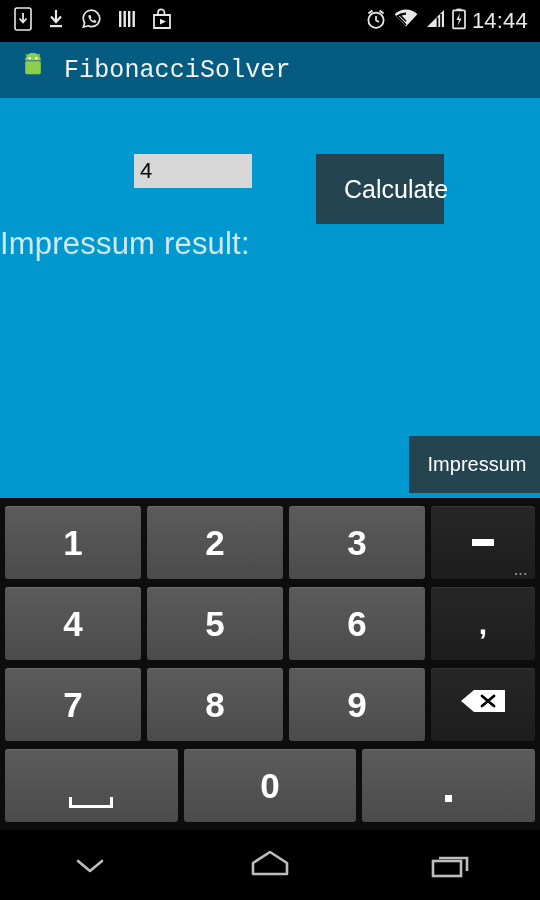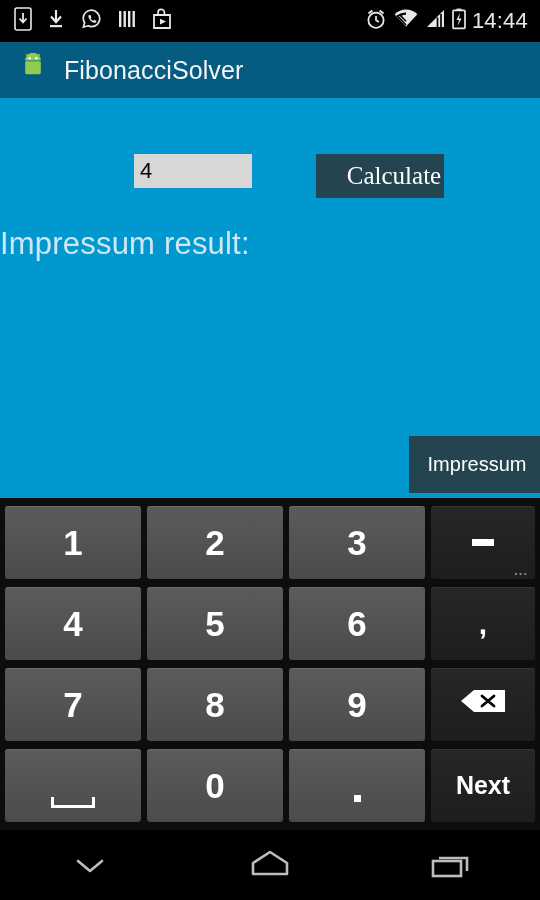--- a/index.html
+++ b/index.html
@@ -17,39 +17,39 @@
     background:#000; display:flex; align-items:center;
   }
   .status-left{ display:flex; align-items:center; gap:14px; padding-left:14px; }
   .status-right{ margin-left:auto; display:flex; align-items:center; gap:5px; padding-right:12px; }
   .sb-icon{ display:block; }
   .sb-clock{ color:#e8e8e8; font-size:22px; letter-spacing:0.2px; font-weight:400; }
 
   
   .actionbar{
     position:absolute; left:0; top:42px; width:540px; height:56px;
-    background:#065c80; display:flex; align-items:center; padding-left:18px; gap:16px;
+    background:#065c80; display:flex; align-items:center; padding-left:18px; gap:16px;font-family:Liberation Mono, monospace;
   }
   .app-title{ color:#f2f4f5; font-size:25px; font-weight:400; letter-spacing:0.1px; }
 
   
   .appbody{
     position:absolute; left:0; top:98px; width:540px; height:400px;
     background:#0098ce;
   }
   .input-field{
     position:absolute; left:134px; top:56px; width:118px; height:34px;
     background:#d6d7d6; border:none;
     color:#000; font-size:22px; font-family:"Liberation Sans", sans-serif;
     padding:0 6px; line-height:34px;
   }
   .calc-btn{
-    position:absolute; left:316px; top:56px; width:128px; height:44px;
+    position:absolute; left:316px; top:56px; width:128px; height:70px;
     background:#24454f; border:none;
-    color:#ffffff; font-size:25px; font-family:Liberation Serif, serif;
+    color:#ffffff; font-size:25px; font-family:Liberation Sans, sans-serif;
     cursor:pointer;
     padding-left:28px;
   }
   .result-label{
     position:absolute; left:0px; top:128px;
     color:#cfe7f2; font-size:31px; font-weight:400; letter-spacing:0.2px;
   }
   .impressum-btn{
     position:absolute; left:409px; top:338px; width:136px; height:57px;
     background:#24454f; border:none;
@@ -249,23 +249,20 @@
       </div>
       <div class="kb-row">
         <button class="key num">
           <span class="glyph-space"></span>
         </button>
         <button class="key num">
           <span>0</span>
         </button>
         <button class="key num">
           <span class="glyph-dot"></span>
-        </button>
-        <button class="key fn next">
-          <span>Next</span>
         </button>
       </div>
     </div>
 
   <div class="navbar">
     <button class="nav-btn">
       <svg width="56" height="34" viewBox="0 0 56 34">
           <path d="M16 13 L28 23 L40 13" fill="none" stroke="#bdbdbd" stroke-width="2.6" stroke-linejoin="round" stroke-linecap="round"></path>
         </svg>
     </button>

